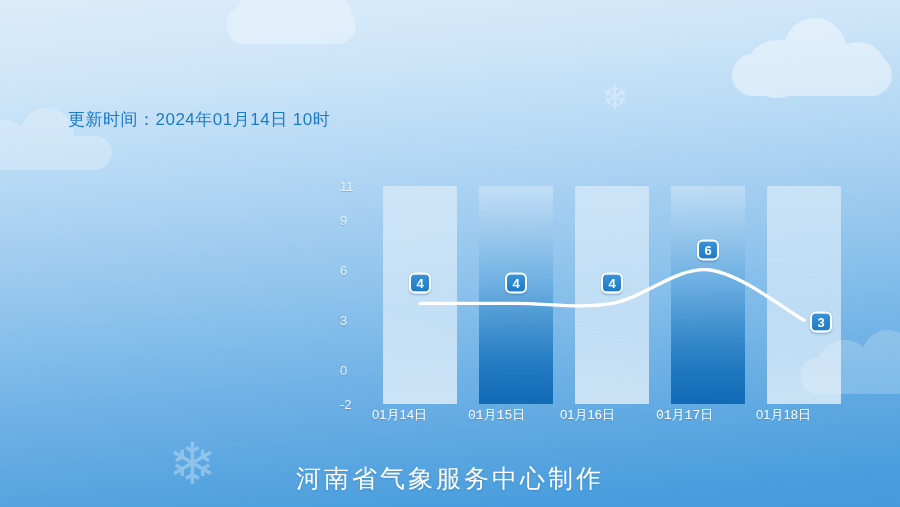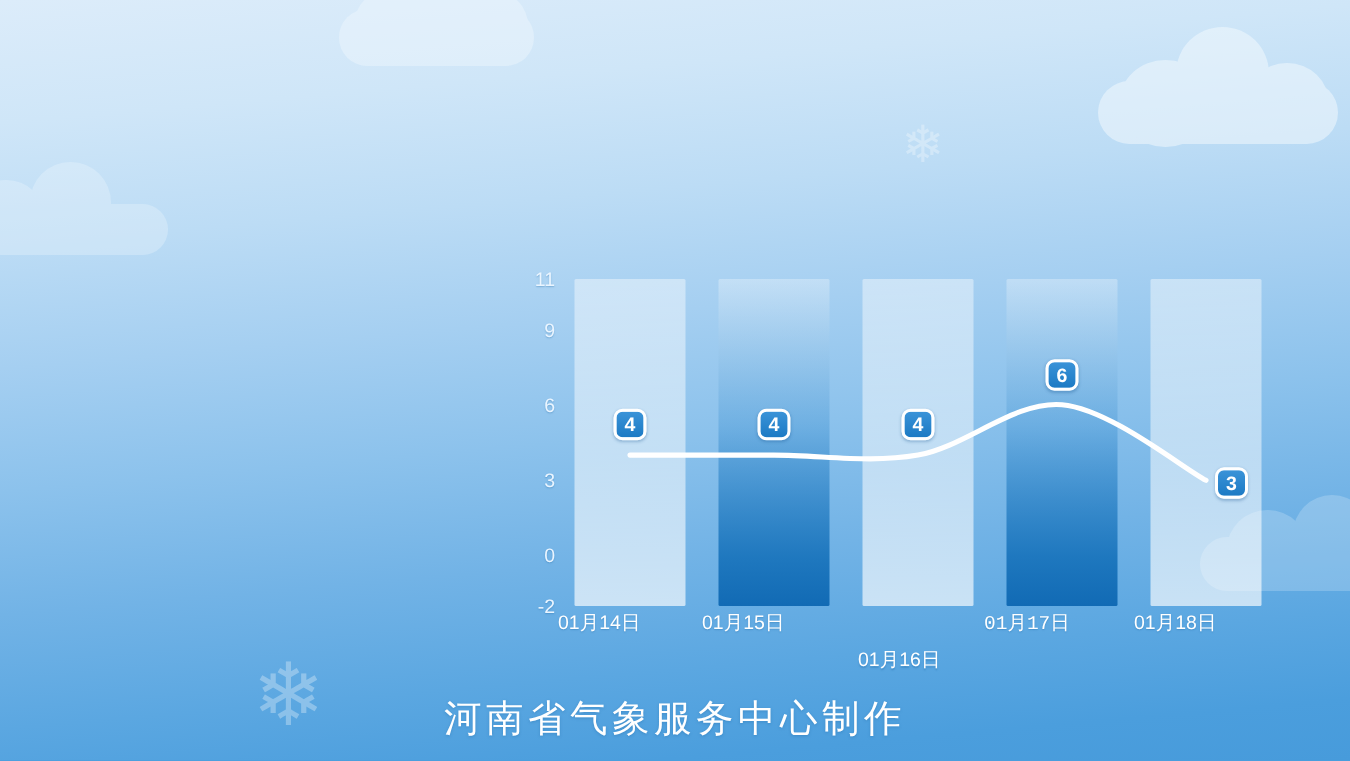--- a/index.html
+++ b/index.html
@@ -44,21 +44,21 @@
   
   #chart{position:absolute;left:336px;top:180px;width:530px;height:240px;}
   #bars{position:absolute;left:36px;top:6px;width:480px;height:218px;}
   .bar{
     position:absolute;top:0;bottom:0;border-radius:1px;
   }
   .bar.light{background:linear-gradient(180deg,rgba(255,255,255,.42) 0%,rgba(255,255,255,.50) 55%,rgba(255,255,255,.66) 100%);}
   .bar.dark{background:linear-gradient(180deg,rgba(255,255,255,.30) 0%,rgba(43,134,204,.30) 45%,rgba(17,110,184,.85) 85%,rgba(13,103,178,.95) 100%);}
   #yaxis{position:absolute;left:0;top:0;width:34px;height:224px;}
   .ytick{
-    position:absolute;right:0;width:30px;text-align:right;
+    position:absolute;right:0;width:30px;text-align:left;
     font-size:13px;color:#eaf5ff;transform:translateY(-50%);
     text-shadow:0 1px 1px rgba(30,100,160,.35);
   }
   #xaxis{position:absolute;left:36px;top:226px;width:480px;height:24px;}
   .xtick{
     position:absolute;top:0;
     font-size:13px;color:#ffffff;white-space:nowrap;
     text-shadow:0 1px 1px rgba(30,100,160,.35);
   }
   #line-layer{position:absolute;left:36px;top:6px;width:480px;height:218px;overflow:visible;}
@@ -105,20 +105,21 @@
   </div>
   <div class="cloud" style="left:800px;top:330px;width:150px;height:64px;opacity:.22;">
     <i class="base" style="left:0;top:28px;width:150px;height:36px;"></i>
     <i style="left:18px;top:10px;width:54px;height:52px;"></i>
     <i style="left:62px;top:0px;width:52px;height:52px;"></i>
   </div>
 
   <div class="snow" style="left:601px;top:80px;font-size:34px;opacity:.30;">❄</div>
   <div class="snow" style="left:168px;top:435px;font-size:58px;opacity:.30;">❄</div>
 
+  <div id="subtitle">更新时间：2024年01月14日 10时</div>
 
 
   <div id="chart">
     <div id="yaxis">
         <div class="ytick" style="top: 6px;">11</div>
         <div class="ytick" style="top: 39.5385px;">9</div>
         <div class="ytick" style="top: 89.8462px;">6</div>
         <div class="ytick" style="top: 140.154px;">3</div>
         <div class="ytick" style="top: 190.462px;">0</div>
         <div class="ytick" style="top: 224px;">-2</div>
@@ -135,22 +136,22 @@
     </svg>
     <div id="badges">
         <div class="badge" style="left: 84px; top: 103.385px;">4</div>
         <div class="badge" style="left: 180px; top: 103.385px;">4</div>
         <div class="badge" style="left: 276px; top: 103.385px;">4</div>
         <div class="badge" style="left: 372px; top: 69.8462px;">6</div>
         <div class="badge" style="left: 485px; top: 142.154px;">3</div>
       </div>
     <div id="xaxis">
         <div class="xtick" style="left: 0px; width: 96px;">01月14日</div>
-        <div class="xtick" style="left: 96px; width: 96px;">01月15日</div>
-        <div class="xtick" style="left: 200px; width: 96px; margin-top: 25px;">01月16日</div>
+        <div class="xtick" style="left: 96px; width: 96px; font-family: Liberation Mono, monospace;">01月15日</div>
+        <div class="xtick" style="left: 188px; width: 96px;">01月16日</div>
         <div class="xtick" style="left: 284px; width: 96px; font-family: Liberation Mono, monospace;">01月17日</div>
         <div class="xtick" style="left: 384px; width: 96px;">01月18日</div>
       </div>
   </div>
 
   <div id="footer">河南省气象服务中心制作</div>
 
 </div>
 
 </body></html>

